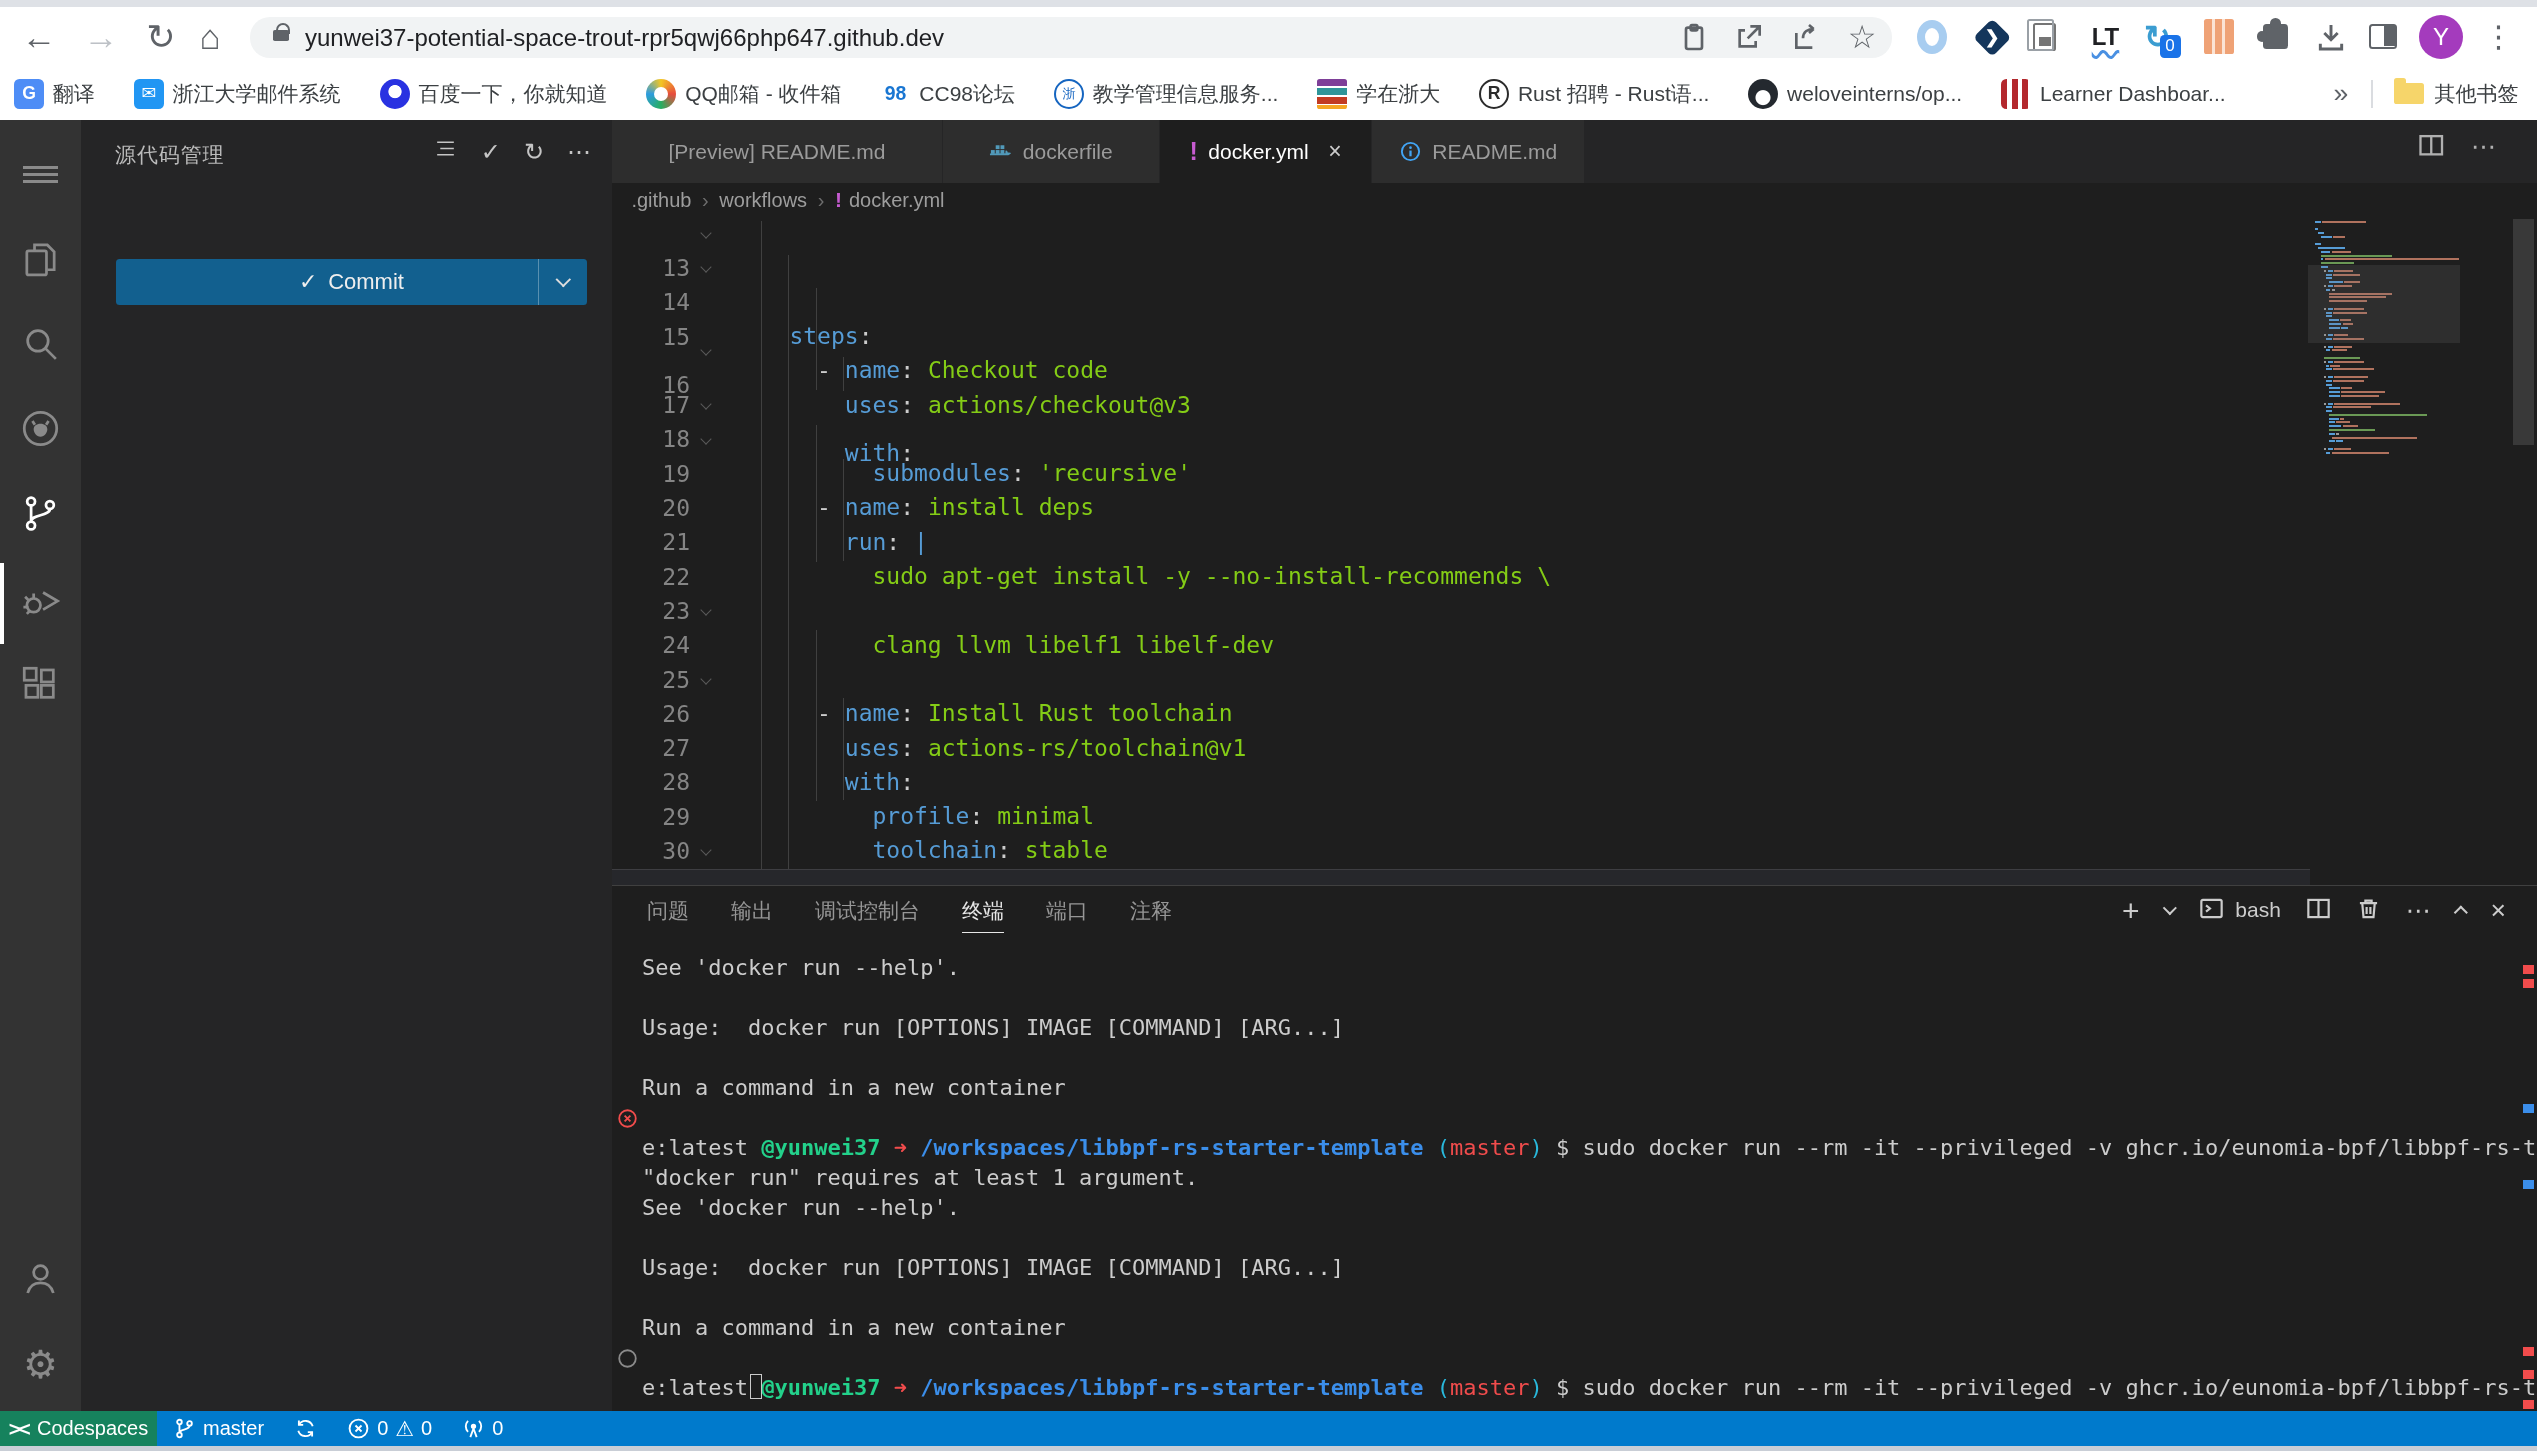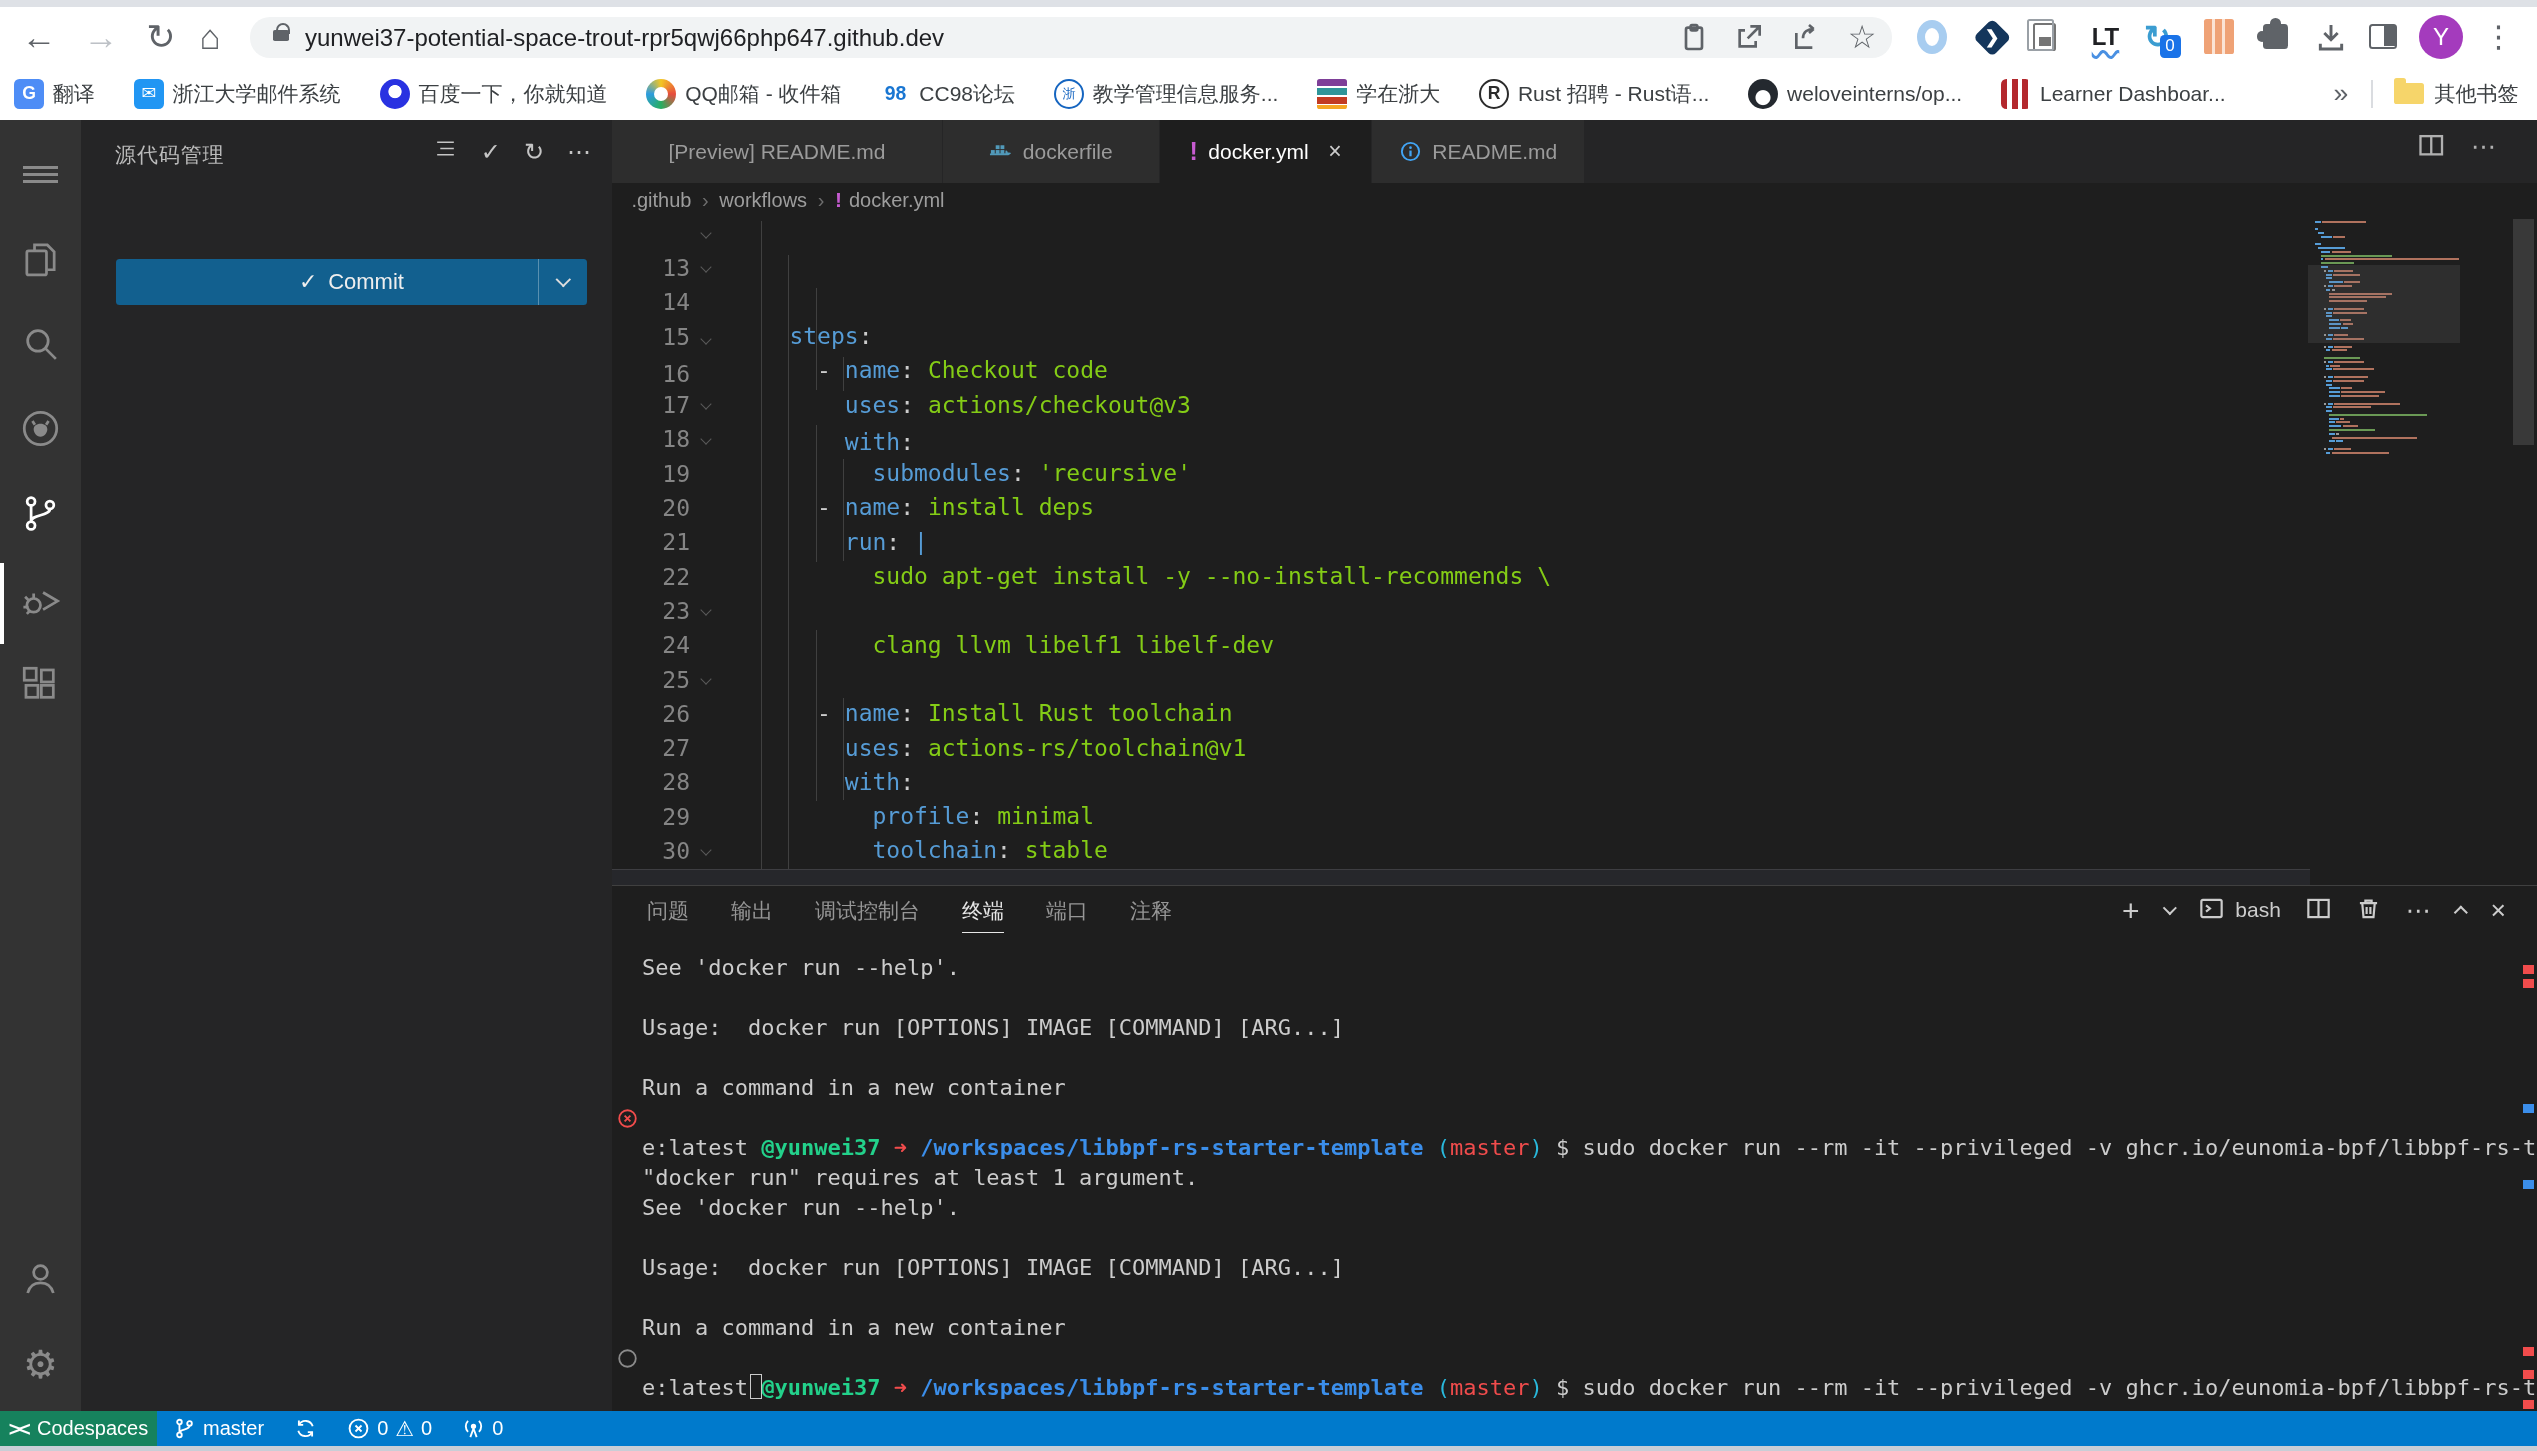--- a/index.html
+++ b/index.html
@@ -410,21 +410,21 @@
        <span class="fold"></span>
        <span class="ct"><span class="c-p">    </span><span class="c-k">steps</span><span class="c-p">:</span></span></div>
         <div class="cl" style="top:34px">
        <span class="ln">14</span>
        <span class="fold"></span>
        <span class="ct"><span class="c-p">      - </span><span class="c-k">name</span><span class="c-p">: </span><span class="c-v">Checkout code</span></span></div>
         <div class="cl" style="top:69px">
        <span class="ln">15</span>
        
        <span class="ct"><span class="c-p">        </span><span class="c-k">uses</span><span class="c-p">: </span><span class="c-v">actions/checkout@v3</span></span></div>
-        <div class="cl" style="top:106px">
+        <div class="cl" style="top:117px">
        <span class="ln">16</span>
        <span class="fold"></span>
        <span class="ct"><span class="c-p">        </span><span class="c-k">with</span><span class="c-p">:</span></span></div>
         <div class="cl" style="top:137px">
        <span class="ln">17</span>
        
        <span class="ct"><span class="c-p">          </span><span class="c-k">submodules</span><span class="c-p">: </span><span class="c-v">'recursive'</span></span></div>
         <div class="cl" style="top:171px">
        <span class="ln">18</span>
        <span class="fold"></span>

